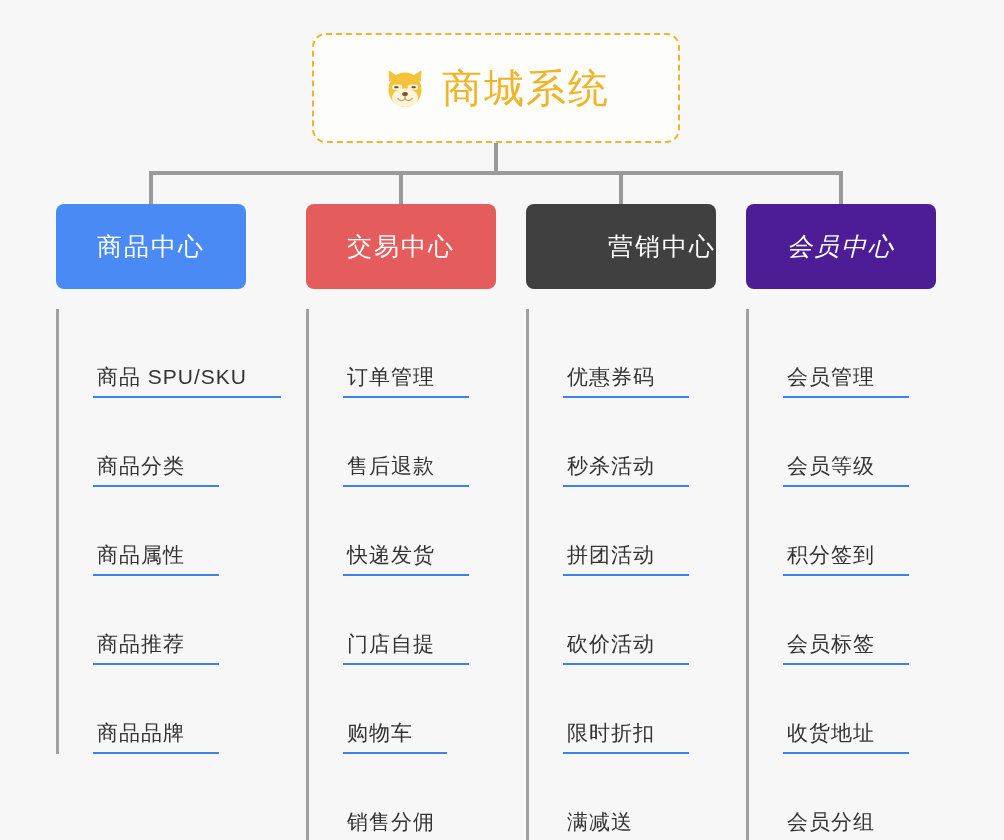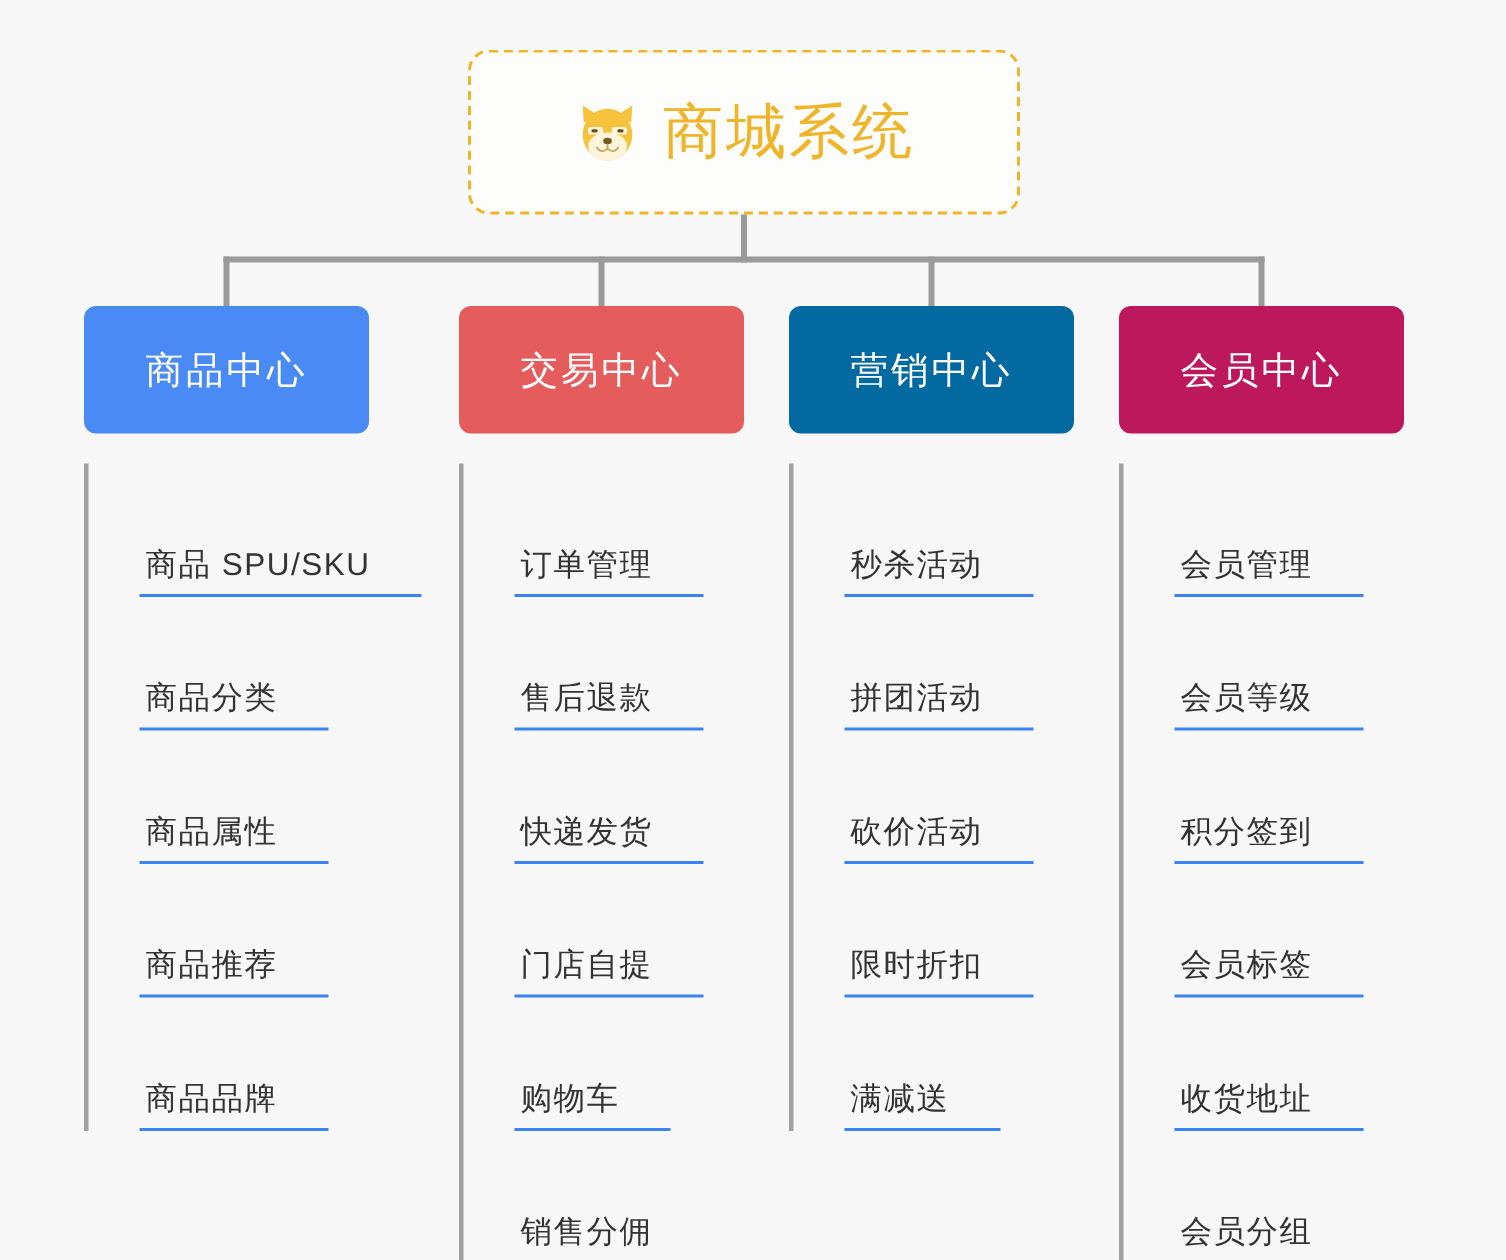--- a/index.html
+++ b/index.html
@@ -79,22 +79,22 @@
     display: flex;
     align-items: center;
     justify-content: center;
     color: #ffffff;
     font-size: 25px;
     letter-spacing: 2px;
     box-sizing: border-box;
   }
   .cat-0 { background: #4a8af4; }
   .cat-1 { background: #e45c5c; }
-  .cat-2 { background: #0369a1; }
-  .cat-3 { background: #be185d; }
+  .cat-2 { background: #404040; justify-content: flex-end; }
+  .cat-3 { background: #4c1d95; font-style: italic; }
 
   .items {
     position: relative;
     margin-top: 20px;
     padding-left: 18px;
     border-left: 3px solid #a0a0a0;
   }
   .item {
     height: 89px;
     position: relative;
@@ -204,20 +204,23 @@
         </div>
     </div>
   </div>
 
   <div class="column col-2">
     <div class="cat-header cat-2">
       <span>营销中心</span>
     </div>
     <div class="items">
       <div class="item">
+          <span class="item-label">优惠券码</span>
+        </div>
+      <div class="item">
           <span class="item-label">秒杀活动</span>
         </div>
       <div class="item">
           <span class="item-label">拼团活动</span>
         </div>
       <div class="item">
           <span class="item-label">砍价活动</span>
         </div>
       <div class="item">
           <span class="item-label">限时折扣</span>

